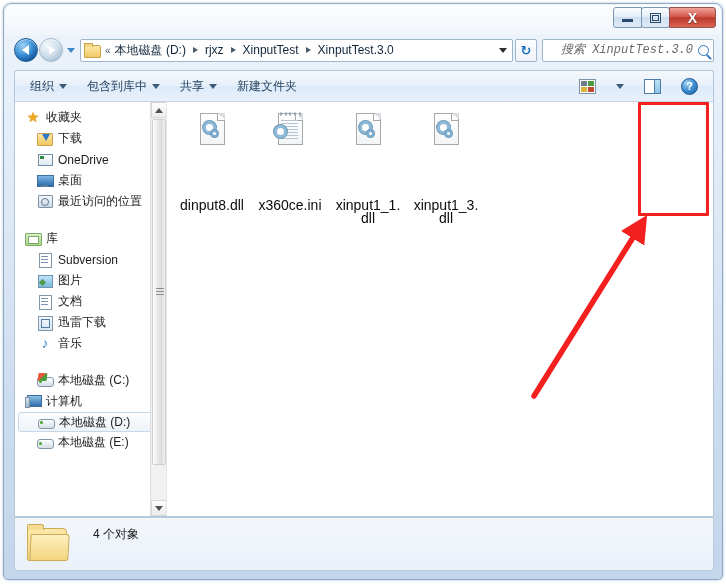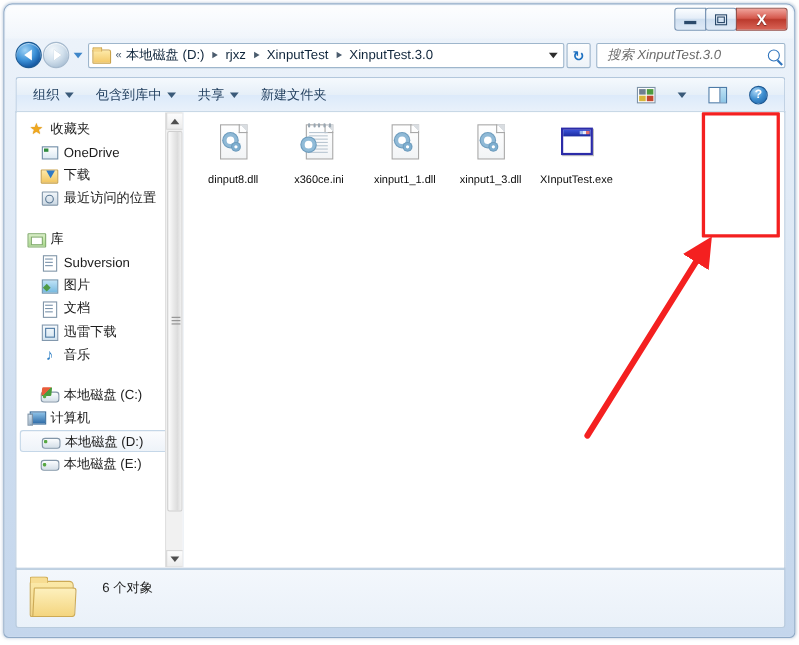--- a/index.html
+++ b/index.html
@@ -132,22 +132,22 @@
   }
   .refresh-glyph { font-size:13px; color:#1b6fc0; font-weight:bold; line-height:1;}
 
   .search-box {
     flex: none; width: 172px; height: 23px; margin-left: 5px;
     background: #ffffff; border: 1px solid #9eb6cc; border-radius: 2px;
     display:flex; align-items:center; padding: 0 4px 0 7px;
   }
   .search-box input {
     border:none; outline:none; flex:1 1 auto; min-width:0;
-    font-family:Liberation Sans, sans-serif; font-size:12px;
-    font-style: italic; color:#3b82f6; background:transparent;
+    font-family:Liberation Mono, monospace; font-size:12px;
+    font-style: italic; color:#3b82f6; background:transparent;text-align:right;
   }
   .search-box input::placeholder { color:#6a6a6a; font-style: italic; }
   .mag {
     width:11px;height:11px;border:1.8px solid #2f74bd;border-radius:50%;
     position:relative; flex:none; margin-left:3px;
   }
   .mag:after { content:""; position:absolute; right:-4px; bottom:-3px; width:6px;height:1.8px;background:#2f74bd; transform:rotate(45deg);}
 
   
   .cmdbar {
@@ -344,22 +344,22 @@
   }
   .exe-title {
     position:absolute; left:0; top:0; right:0; height:6px;
     background: linear-gradient(180deg,#3a52d8,#1c2a9e);
   }
   .exe-title i {
     position:absolute; right:1px; top:1px; width:9px;height:3px;
     background: linear-gradient(90deg,#9ab6ea 0 33%, #e6ecf8 33% 66%, #e07070 66% 100%);
   }
   .file-label {
-    font-size:10px; color:#0b0b0b; line-height:13px;
-    word-break: break-all; max-width: 72px;
+    font-size:14px; color:#0b0b0b; line-height:13px;
+    word-break: break-all; max-width: 72px; margin-top: 42px;
   }
 
   
   .details {
     position:absolute; left:10px; bottom:8px; right:8px; height:54px;
     background: linear-gradient(180deg,#f3f7fc 0%,#eaf1f9 100%);
     border:1px solid #b9cbdd;
     border-radius: 0 0 3px 3px;
     display:flex; align-items:center; padding-left:10px;
   }
@@ -496,26 +496,30 @@
 
       <div class="navpane">
         <div class="navlist">
 
           <div class="nav-group">
             <div class="nav-row">
               <span class="ni ni-star">★</span>
               <span>收藏夹</span>
             </div>
             <div class="nav-row child">
+              <span class="ni ni-dl"></span>
+              <span>下载</span>
+            </div>
+            <div class="nav-row child">
               <span class="ni ni-onedrive"></span>
               <span>OneDrive</span>
             </div>
             <div class="nav-row child">
-              <span class="ni ni-dl"></span>
-              <span>下载</span>
+              <span class="ni ni-desk"></span>
+              <span>桌面</span>
             </div>
             <div class="nav-row child">
               <span class="ni ni-recent"></span>
               <span>最近访问的位置</span>
             </div>
           </div>
 
           <div class="nav-gap"></div>
 
           <div class="nav-group">
@@ -643,42 +647,32 @@
               <span class="page">
                   <span class="dogear"></span>
                 </span>
               <span class="gear"></span>
                 <span class="gear-sm"></span>
             </span>
             <span class="file-label">xinput1_3.dll</span>
           </div>
 
 
-          <div class="file-item">
-            <span class="file-ico">
-              <span class="exe-win">
-                  <span class="exe-title">
-                    <i></i>
-                  </span>
-                </span>
-            </span>
-            <span class="file-label">XInputTest.exe</span>
-          </div>
 
         </div>
       </div>
     </div>
 
     <div class="details">
       <span class="det-folder">
         <span class="back"></span>
           <span class="tab"></span>
           <span class="front"></span>
       </span>
-      <span class="det-text">6 个对象</span>
+      <span class="det-text">4 个对象</span>
     </div>
   </div>
 
   <div class="anno-rect"></div>
   <svg class="anno-arrow" viewBox="0 0 726 586">
     <defs>
       <marker id="ah" markerWidth="5" markerHeight="5" refX="2.2" refY="2.5" orient="auto">
         <path d="M0,0 L5,2.5 L0,5 z" fill="#f42020"></path>
       </marker>
     </defs>

